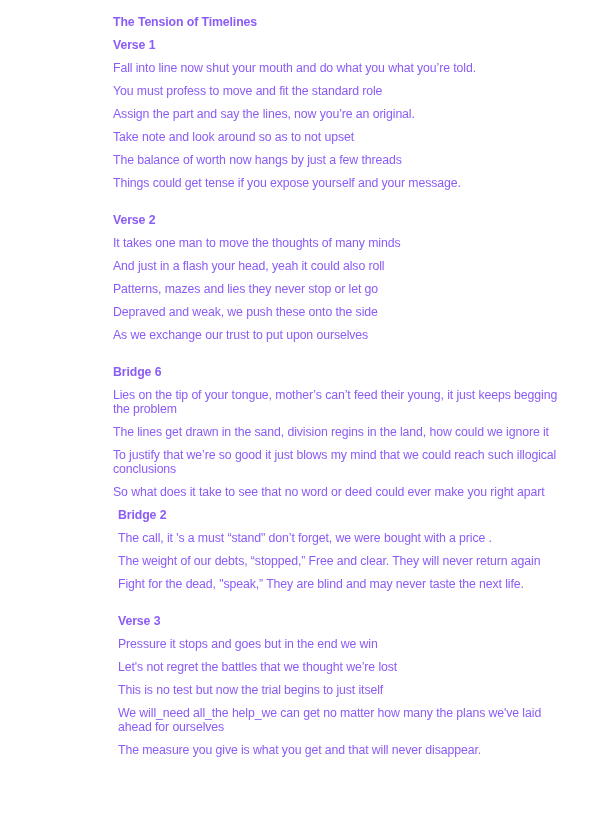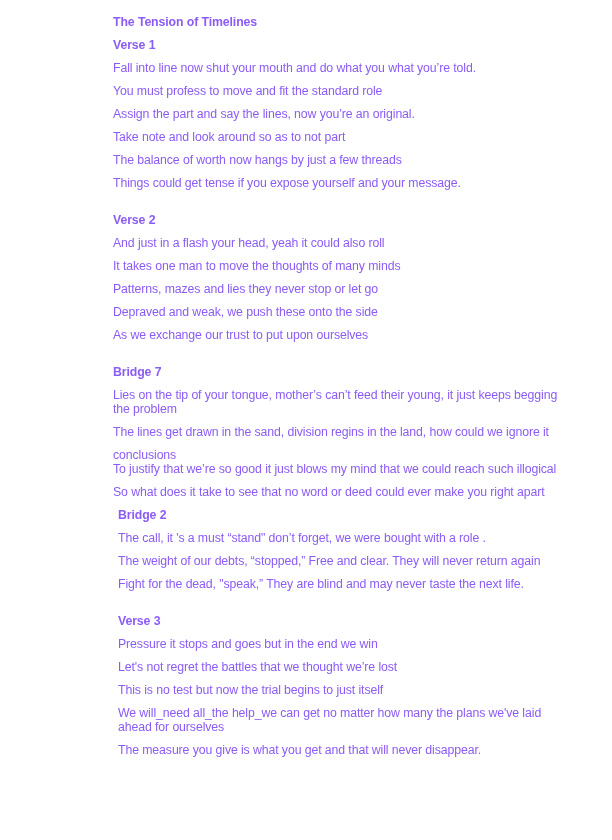--- a/index.html
+++ b/index.html
@@ -56,62 +56,62 @@
       <div class="paragraph">
         <div class="line">Fall into line now shut your mouth and do what you what you’re told.</div>
       </div>
       <div class="paragraph">
         <div class="line">You must profess to move and fit the standard role</div>
       </div>
       <div class="paragraph">
         <div class="line">Assign the part and say the lines, now you’re an original.</div>
       </div>
       <div class="paragraph">
-        <div class="line">Take note and look around so as to not part</div>
+        <div class="line">Take note and look around so as to not upset</div>
       </div>
       <div class="paragraph">
         <div class="line">The balance of worth now hangs by just a few threads</div>
       </div>
       <div class="paragraph">
         <div class="line">Things could get tense if you expose yourself and your message.</div>
       </div>
       <div class="heading gap-before">Verse  2</div>
       <div class="paragraph">
-        <div class="line">And just in a flash your head, yeah it could also roll</div>
+        <div class="line">It takes one man to move the thoughts of many minds</div>
       </div>
       <div class="paragraph">
-        <div class="line">It takes one man to move the thoughts of many minds</div>
+        <div class="line">And just in a flash your head, yeah it could also roll</div>
       </div>
       <div class="paragraph">
         <div class="line">Patterns, mazes and lies they never stop or let go</div>
       </div>
       <div class="paragraph">
         <div class="line">Depraved and weak, we push these onto the side</div>
       </div>
       <div class="paragraph">
         <div class="line">As we exchange our trust to put upon ourselves</div>
       </div>
-      <div class="heading gap-before">Bridge 7</div>
+      <div class="heading gap-before">Bridge 6</div>
       <div class="paragraph">
         <div class="line">Lies on the tip of your tongue, mother’s can’t feed their young, it just keeps begging</div>
         <div class="line">the problem</div>
       </div>
       <div class="paragraph">
         <div class="line">The lines get drawn in the sand, division regins in the land, how could we ignore it</div>
       </div>
       <div class="paragraph">
+        <div class="line">To justify that we’re so good it just blows my mind that we could reach such illogical</div>
         <div class="line">conclusions</div>
-        <div class="line">To justify that we’re so good it just blows my mind that we could reach such illogical</div>
       </div>
       <div class="paragraph">
         <div class="line">So what does it take to see that no word or deed could ever make you right apart</div>
       </div>
       <div class="heading indented">Bridge 2</div>
       <div class="paragraph indented">
-        <div class="line">The call, it 's a must “stand" don’t forget, we were bought with a role .</div>
+        <div class="line">The call, it 's a must “stand" don’t forget, we were bought with a price .</div>
       </div>
       <div class="paragraph indented">
         <div class="line">The weight of our debts, “stopped,” Free and clear. They will never return again</div>
       </div>
       <div class="paragraph indented">
         <div class="line">Fight for the dead, "speak,” They are blind and may never taste the next life.</div>
       </div>
       <div class="heading gap-before indented">Verse 3</div>
       <div class="paragraph indented">
         <div class="line">Pressure it stops and goes but in the end we win</div>

